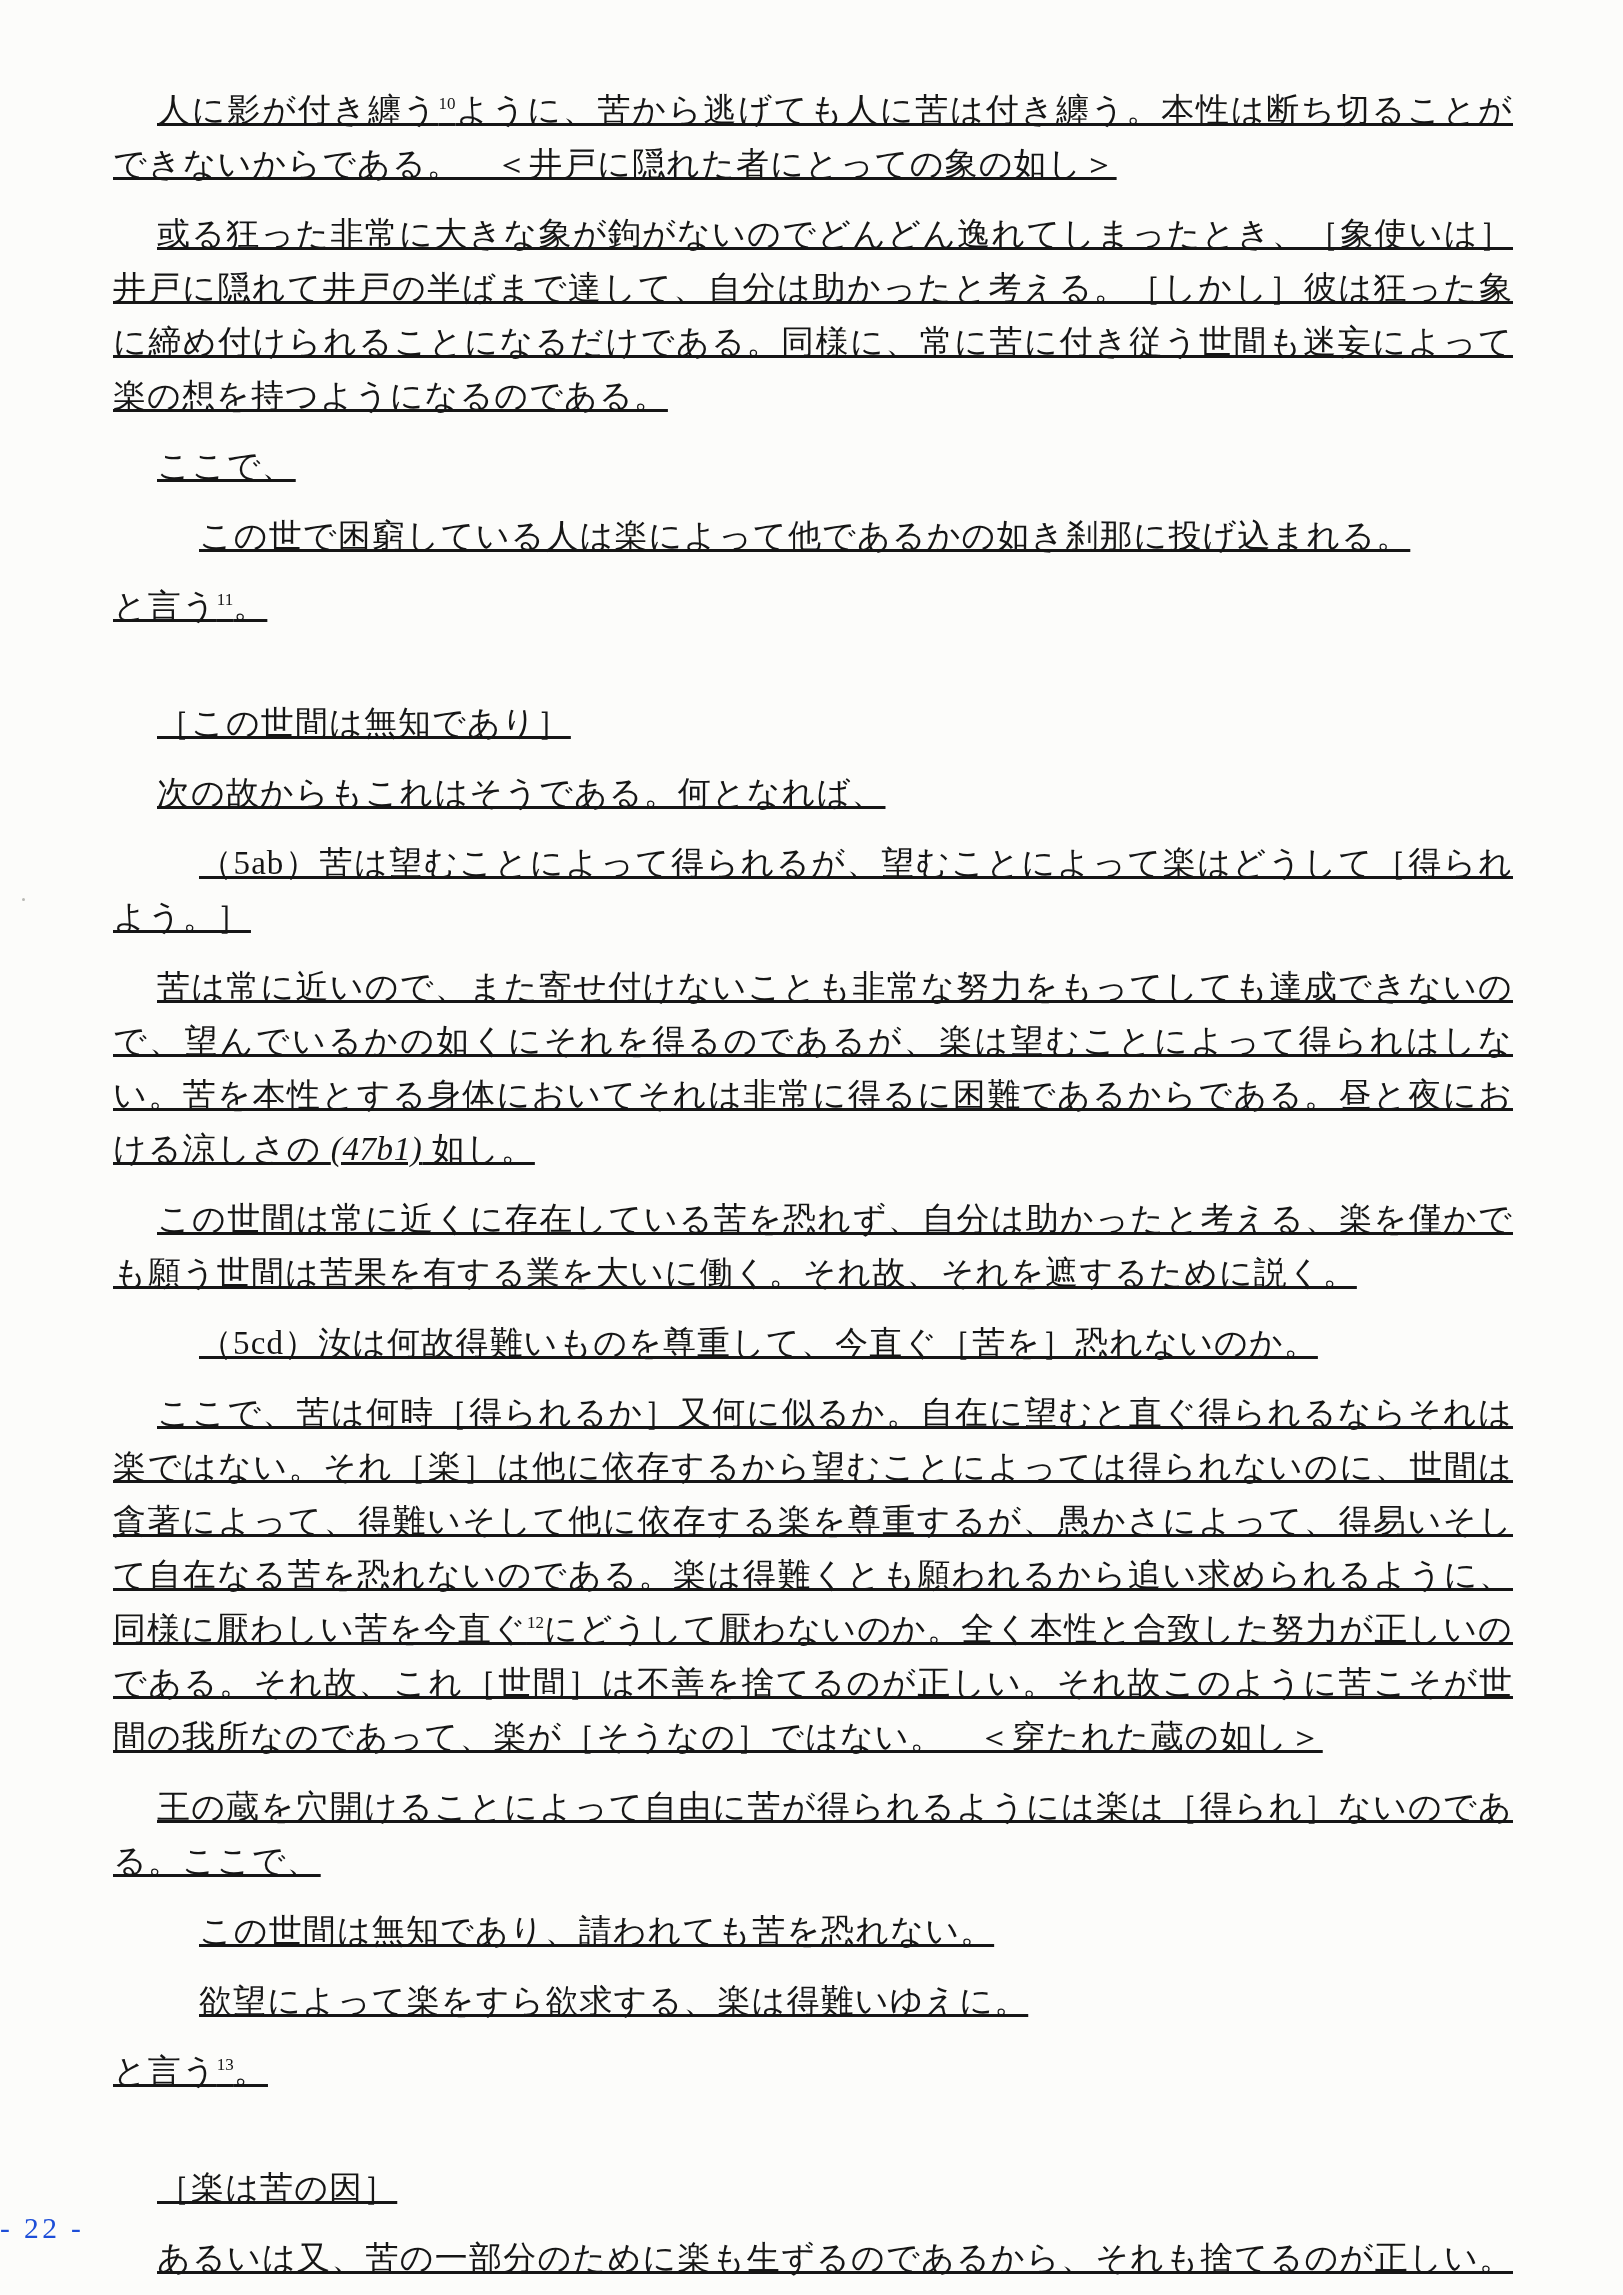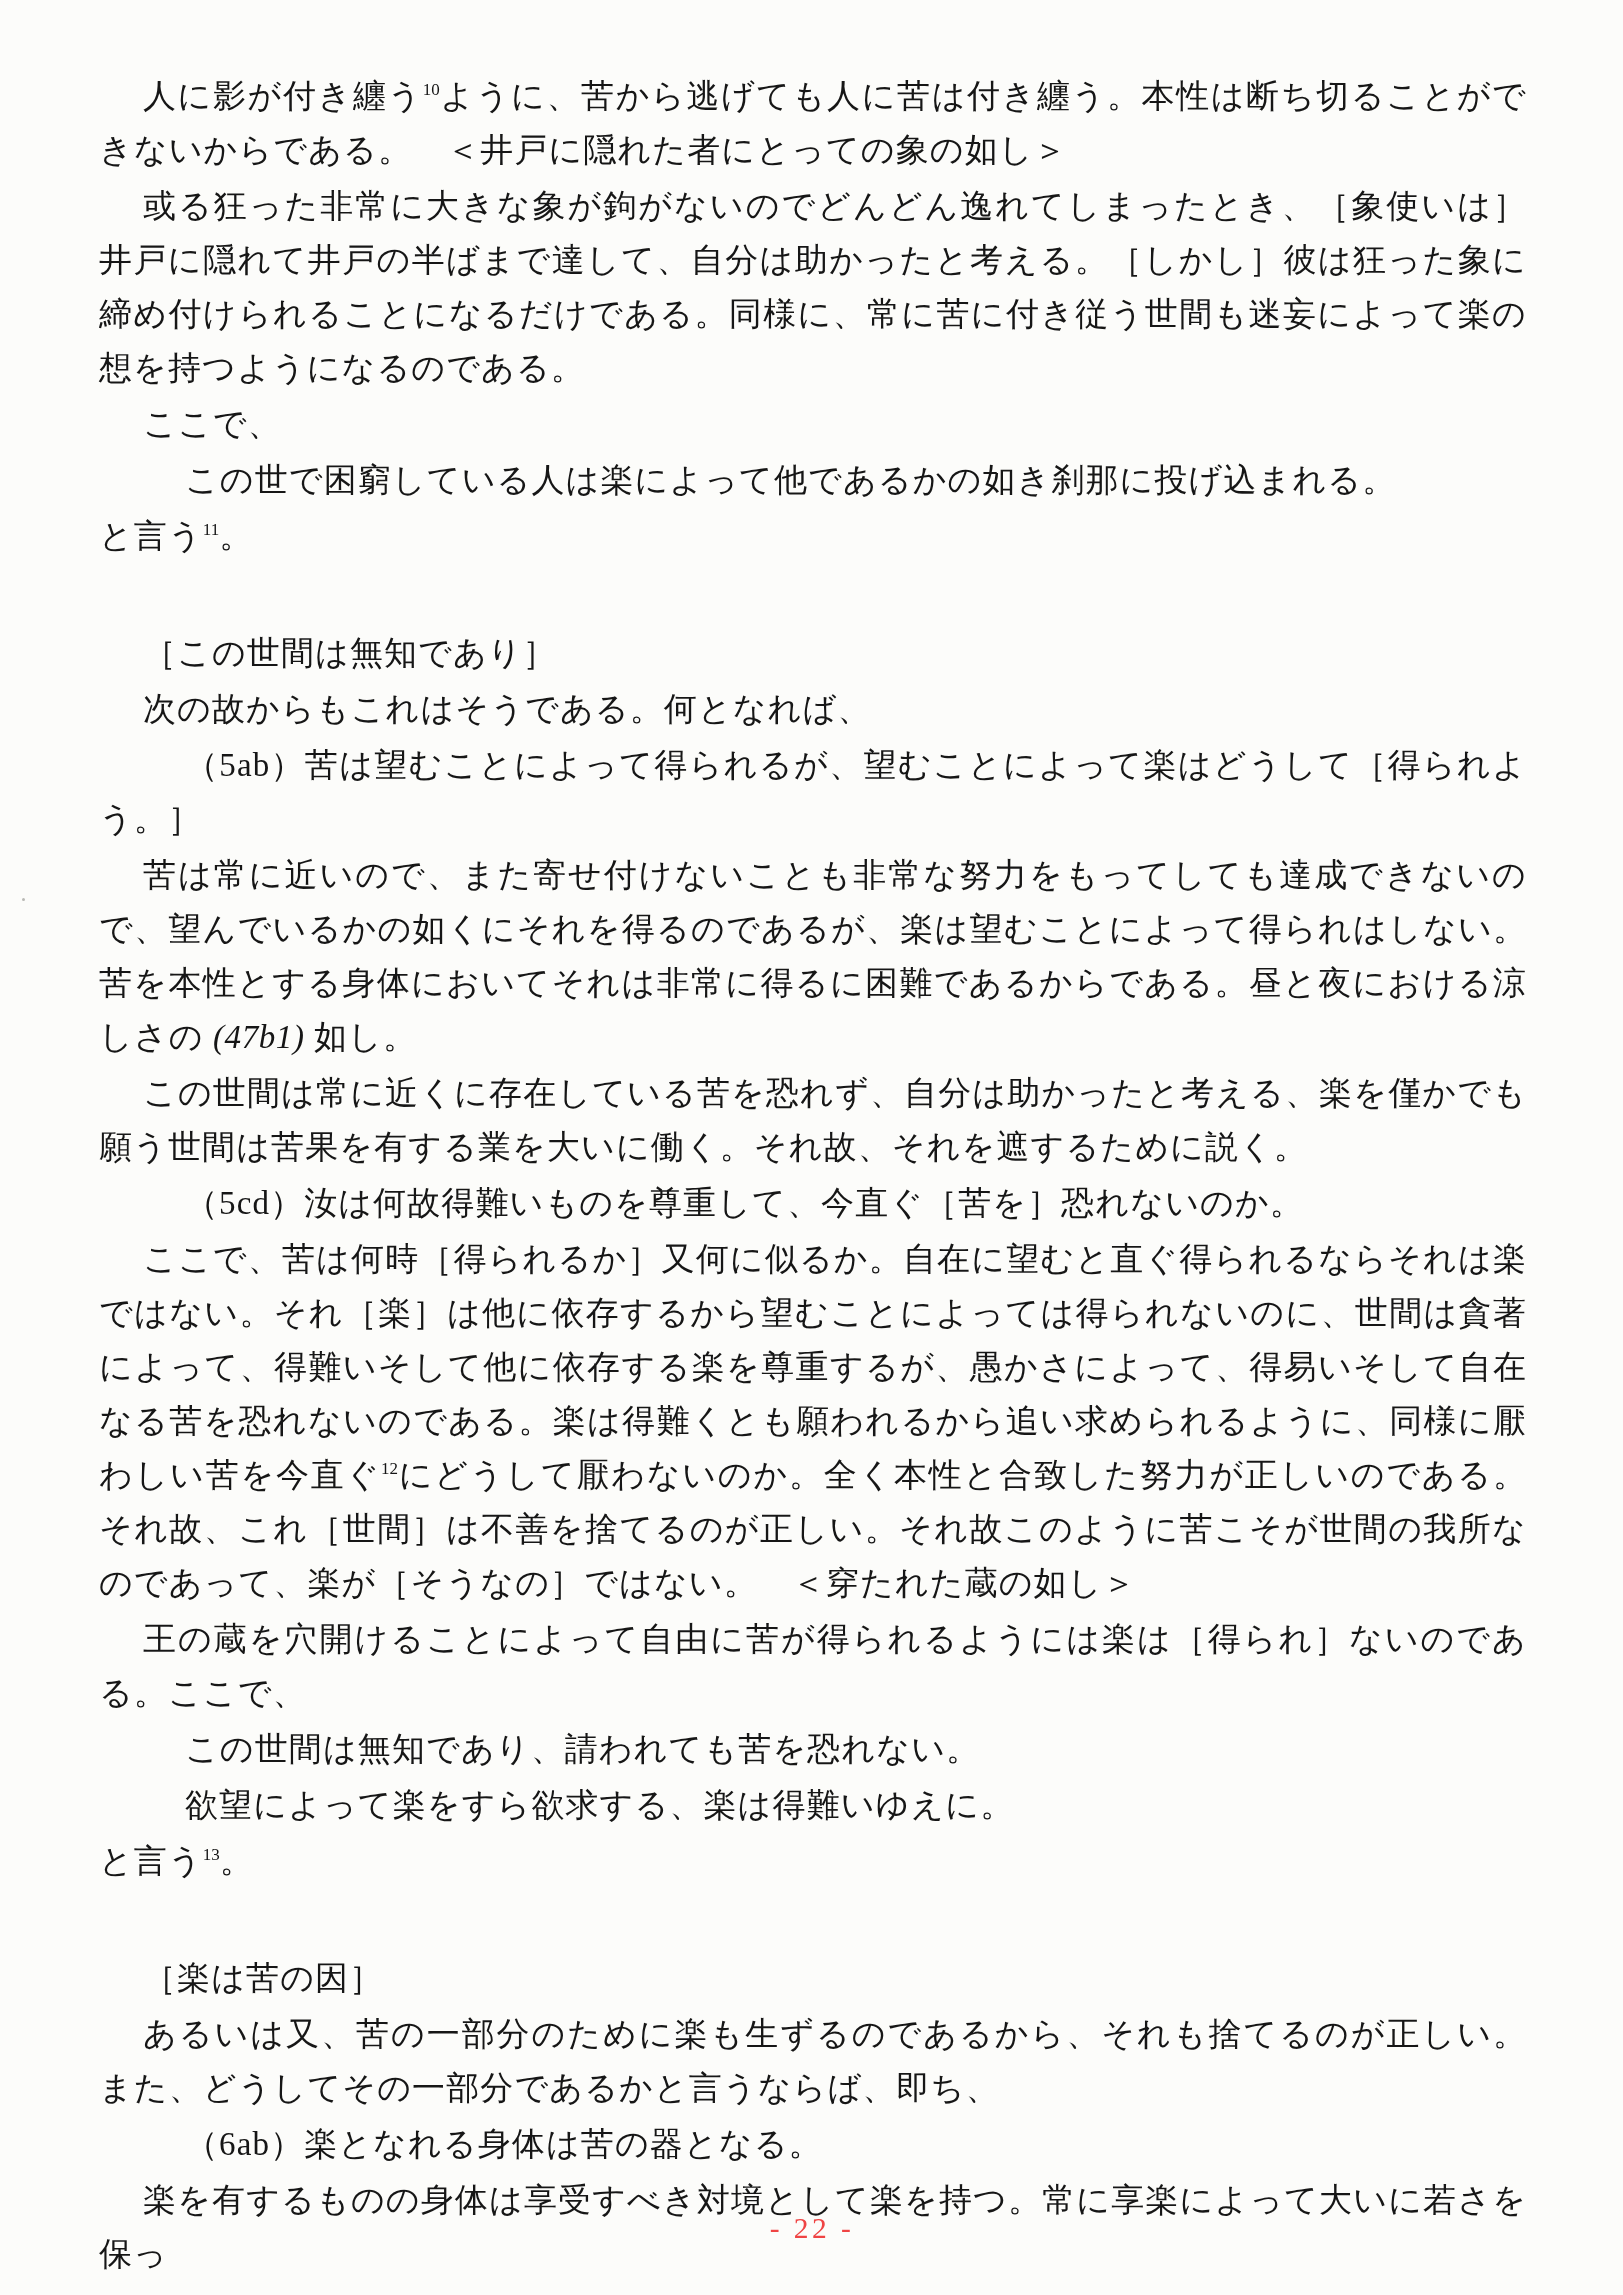--- a/index.html
+++ b/index.html
@@ -16,26 +16,27 @@
     box-sizing: border-box;
     padding: 67px 95px 0 97px;
     font-family: "Liberation Serif", "DejaVu Serif", serif;
     color: #161616;
     overflow: hidden;
   }
   .text-block {
     width: 100%;
   }
   .para {
-    margin: 2px;
+    margin: 16px;
     font-size: 33px;
     line-height: 54px;
     letter-spacing: 1.1px;
     text-align: justify;
     text-justify: inter-ideograph;
+    text-decoration: underline;
   }
   .indent-0 { text-indent: 0; }
   .indent-1 { text-indent: 44px; }
   .indent-2 { text-indent: 86px; }
   .gap { margin-top: 63px; }
   .heading { font-weight: normal; }
   sup.fn {
     font-size: 17px;
     line-height: 0;
     vertical-align: super;
@@ -44,24 +45,24 @@
   .italic {
     font-style: italic;
     font-family: "Liberation Serif", serif;
     letter-spacing: 0.6px;
   }
   .footer {
     position: absolute;
     left: 0;
     right: 0;
     bottom: 50px;
-    text-align: center;
+    text-align: left;
     font-size: 29.5px;
     letter-spacing: 3.4px;
-    color: #ef4444;
+    color: #1d4ed8;
   }
   .scan-mark {
     position: absolute;
     left: 21.5px;
     width: 3.4px;
     height: 3.4px;
     border-radius: 50%;
     background: #b9b9b5;
   }
 </style>

